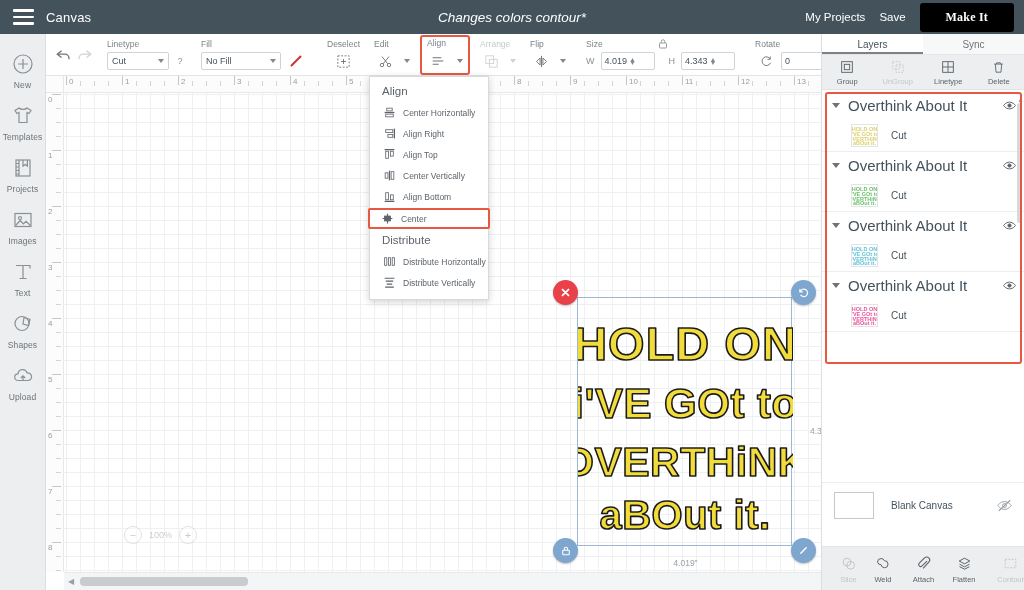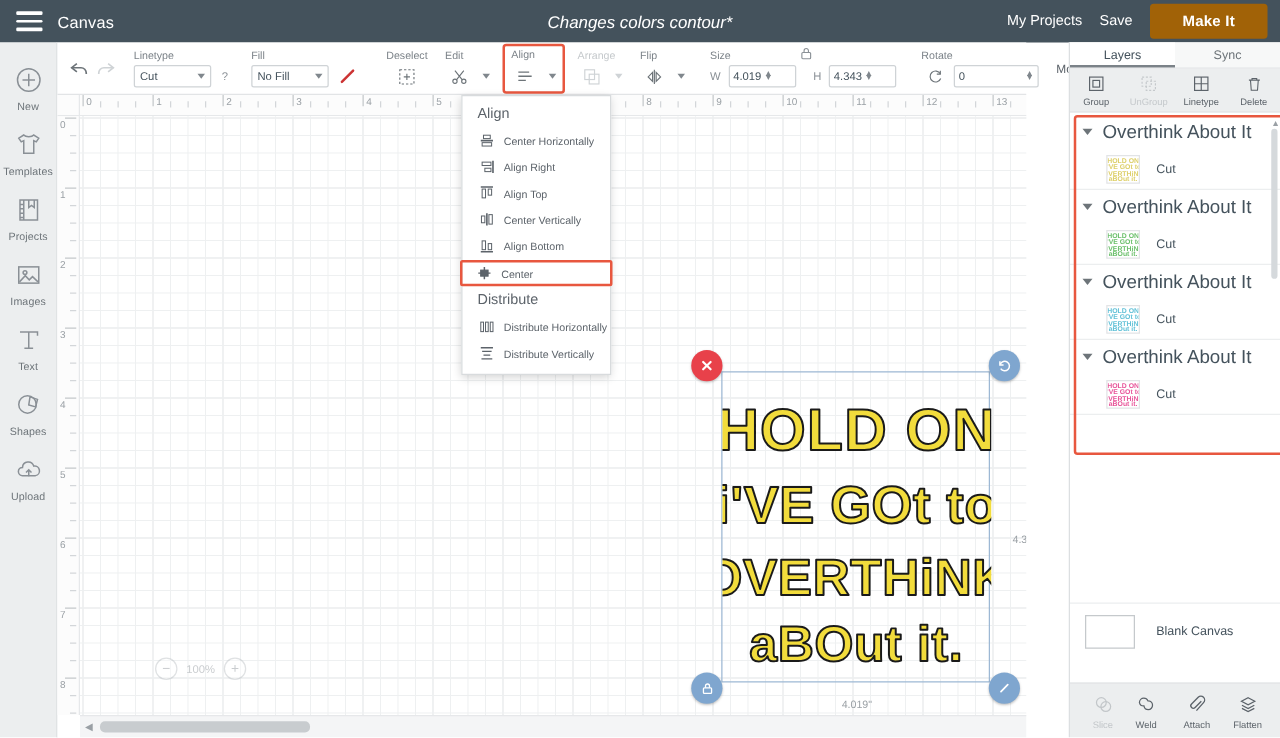--- a/index.html
+++ b/index.html
@@ -22,23 +22,24 @@
   .topbar-title {
     position: absolute; left: 0; right: 0; text-align: center;
     color: #fff; font-size: 13.5px; pointer-events: none; font-style: italic;
   }
   .topbar-right {
     margin-left: auto; display: flex; align-items: center; gap: 14px;
     padding-right: 10px; position: relative; z-index: 2;
   }
   .topbar-right .tlink { color: #fff; font-size: 11.5px; cursor: pointer; }
   .makeit {
-    background: #a16207; color: #fff; font-size: 12px; font-weight: bold;
+    background: #000000; color: #fff; font-size: 12px; font-weight: bold;
     border: none; border-radius: 3px; padding: 7px 26px; cursor: pointer;
     letter-spacing: .2px;
+    font-family: Liberation Serif, serif;
   }
 
   
   .rail {
     position: absolute; top: 34px; left: 0; width: 46px; height: 556px;
     background: #eceeef; border-right: 1px solid #dcdfe1;
     display: flex; flex-direction: column; align-items: center; padding-top: 10px;
   }
   .rail-item { width: 46px; padding: 7px 0 6px; display: flex; flex-direction: column;
     align-items: center; cursor: pointer; }
@@ -151,21 +152,21 @@
     display: flex; align-items: center; justify-content: center; font-size: 11px;
     color: #8a9096; cursor: pointer; background: #fff; }
   .zlvl { font-size: 9px; color: #8a9096; }
 
   .hscroll { position: absolute; left: 18px; right: 0; bottom: 0; height: 18px;
     background: #f4f5f6; border-top: 1px solid #e6e8ea; display: flex; align-items: center; }
   .harrow { width: 14px; text-align: center; font-size: 8px; color: #9aa0a5; cursor: pointer; }
   .hthumb { height: 9px; background: #c8cccf; border-radius: 4px; width: 168px; margin-left: 2px; cursor: pointer; }
 
   
-  .rpanel { position: absolute; top: 34px; right: 0; width: 169px; height: 556px;
+  .rpanel { position: absolute; top: 34px; right: 0; width: 203px; height: 556px;
     background: #fff; border-left: 1px solid #dcdfe1; }
   .rtabs { display: flex; height: 21px; border-bottom: 1px solid #e2e4e6; background: #f7f8f8; }
   .rtab { flex: 1; text-align: center; font-size: 10px; color: #6d7479;
     line-height: 21px; cursor: pointer; }
   .rtab.on { background: #fff; border-bottom: 2px solid #7b8288; color: #44525c; }
   .ractions { display: flex; height: 35px; background: #eceeef;
     border-bottom: 1px solid #e2e4e6; }
   .ract { flex: 1; display: flex; flex-direction: column; align-items: center;
     justify-content: center; cursor: pointer; }
   .ract-ico { color: #5c636a; height: 17px; display:flex;align-items:center; }
@@ -314,21 +315,21 @@
           <span>Cut</span>
           <span class="caret"></span>
         </div>
         <div class="qmark">?</div>
       </div>
     </div>
 
     <div class="tb-group">
       <div class="tb-cap">Fill</div>
       <div class="tb-row">
-        <div class="sel" style="width:62px">
+        <div class="sel" style="width:80px">
           <span>No Fill</span>
           <span class="caret"></span>
         </div>
         <div class="icobtn">
           <svg width="18" height="18" viewBox="0 0 24 24" fill="none" stroke="#c33" stroke-width="2.6" stroke-linecap="round">
               <path d="M6 18L18 6"></path>
             </svg>
         </div>
       </div>
     </div>

